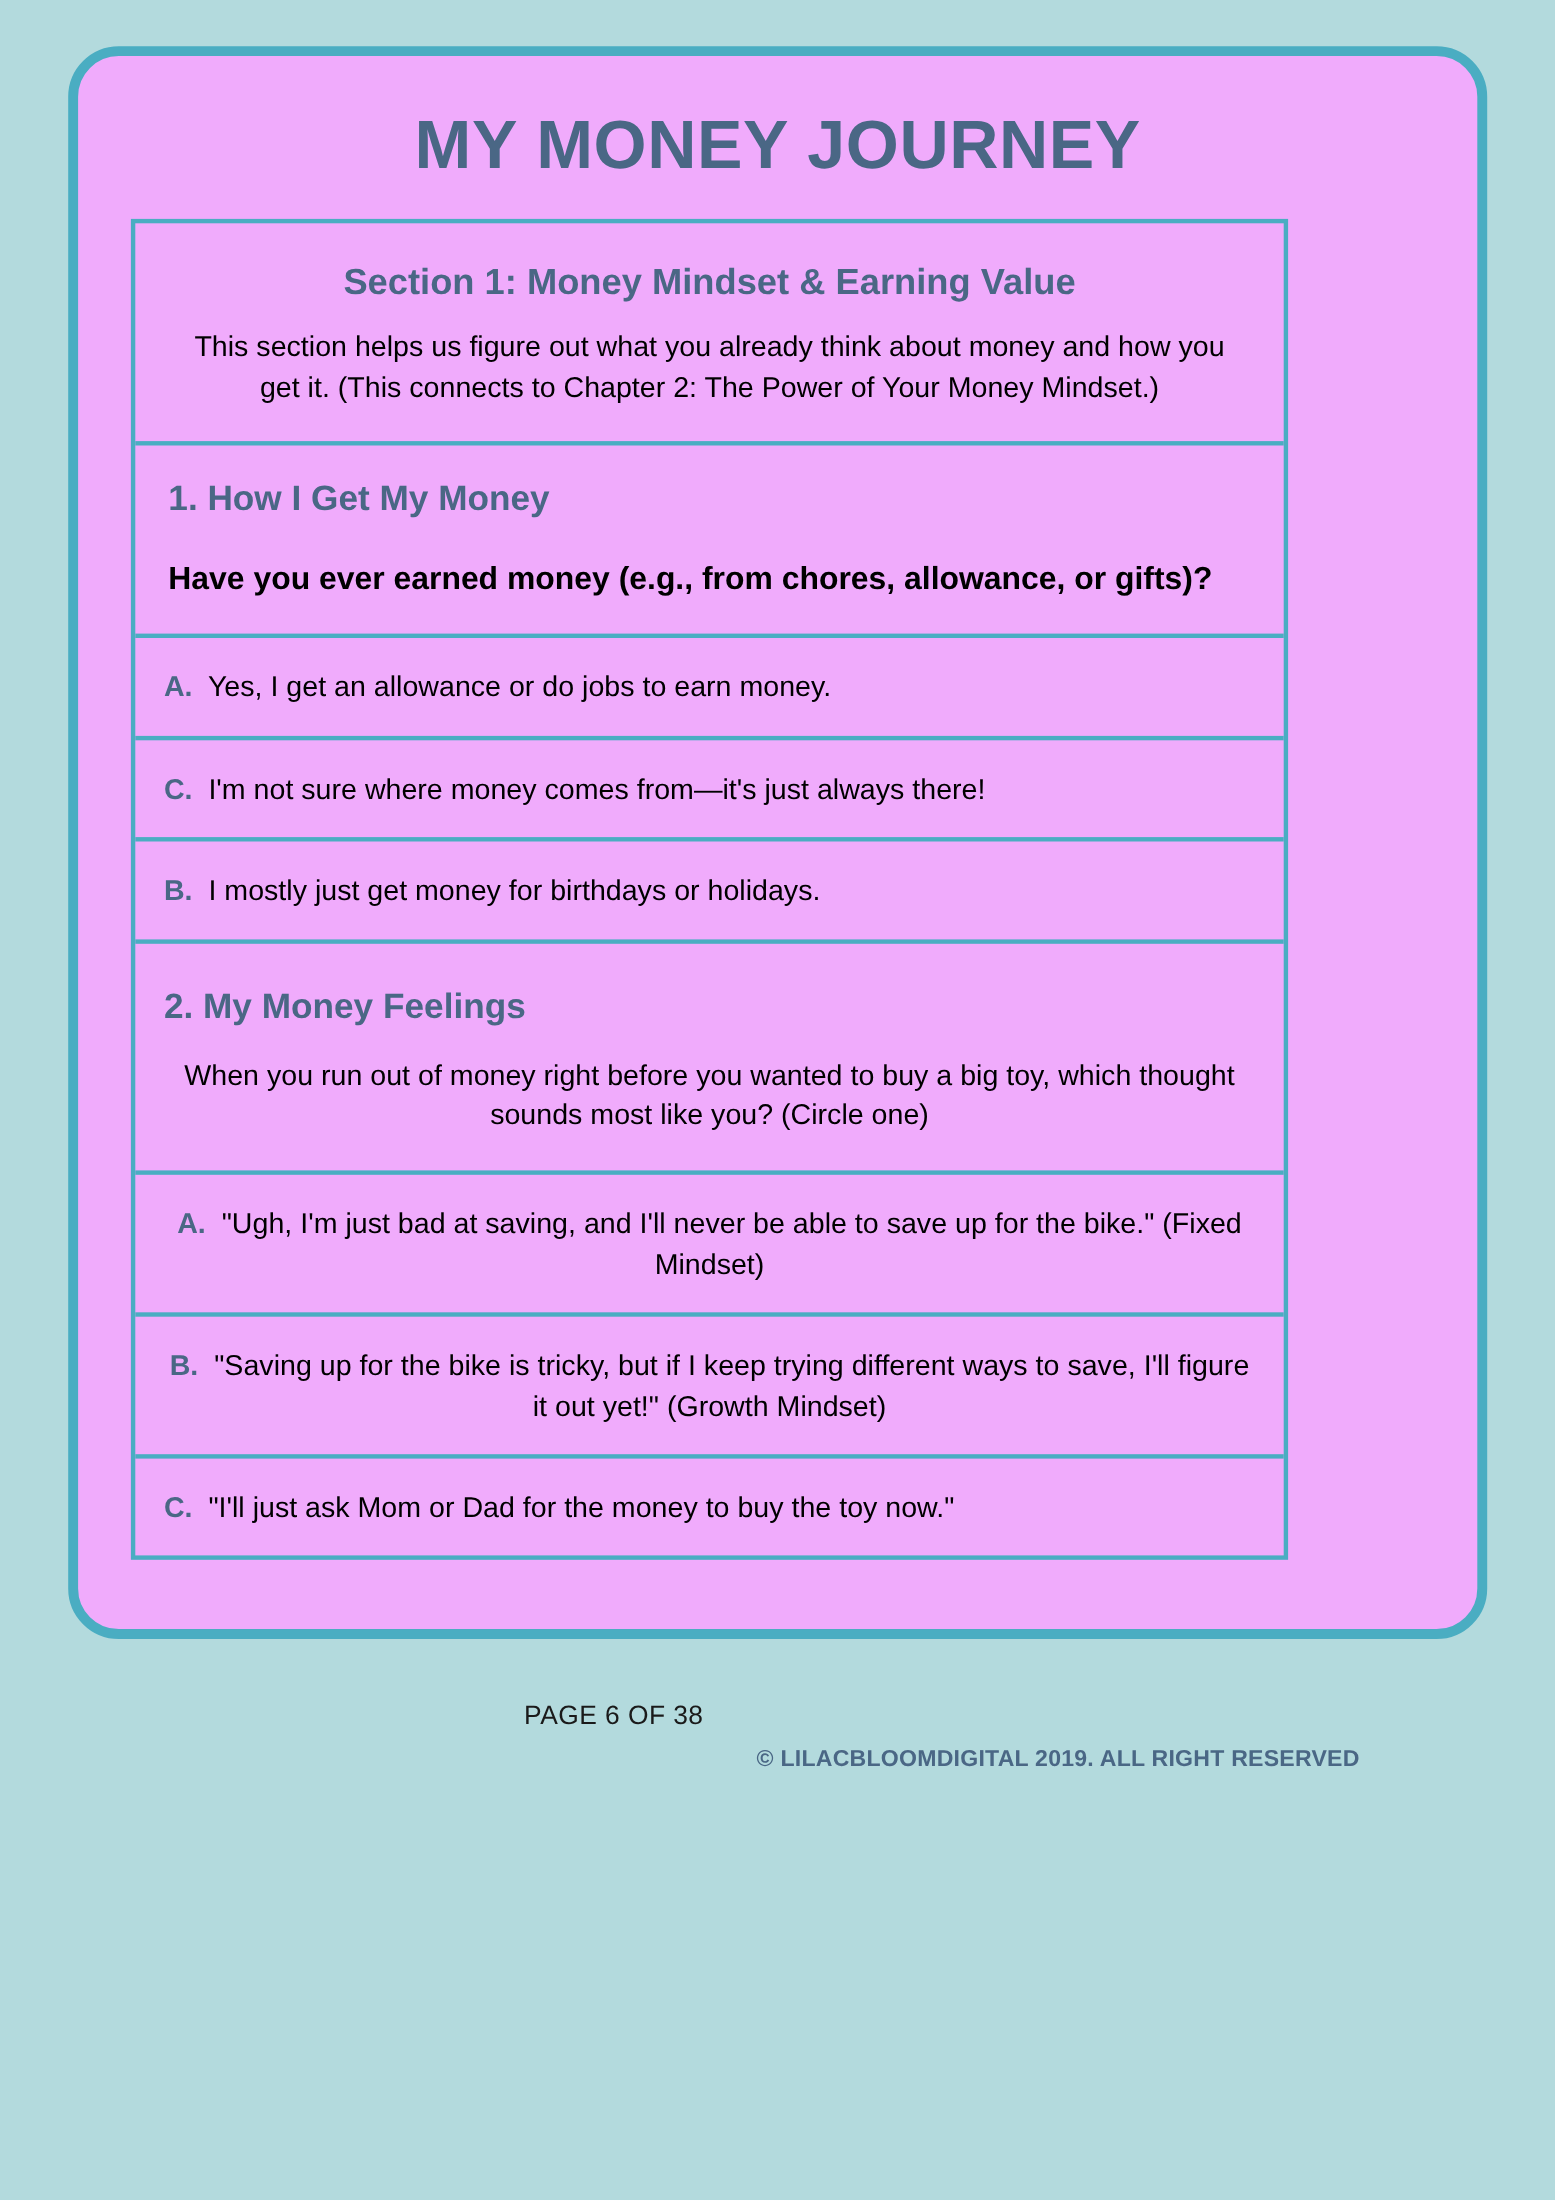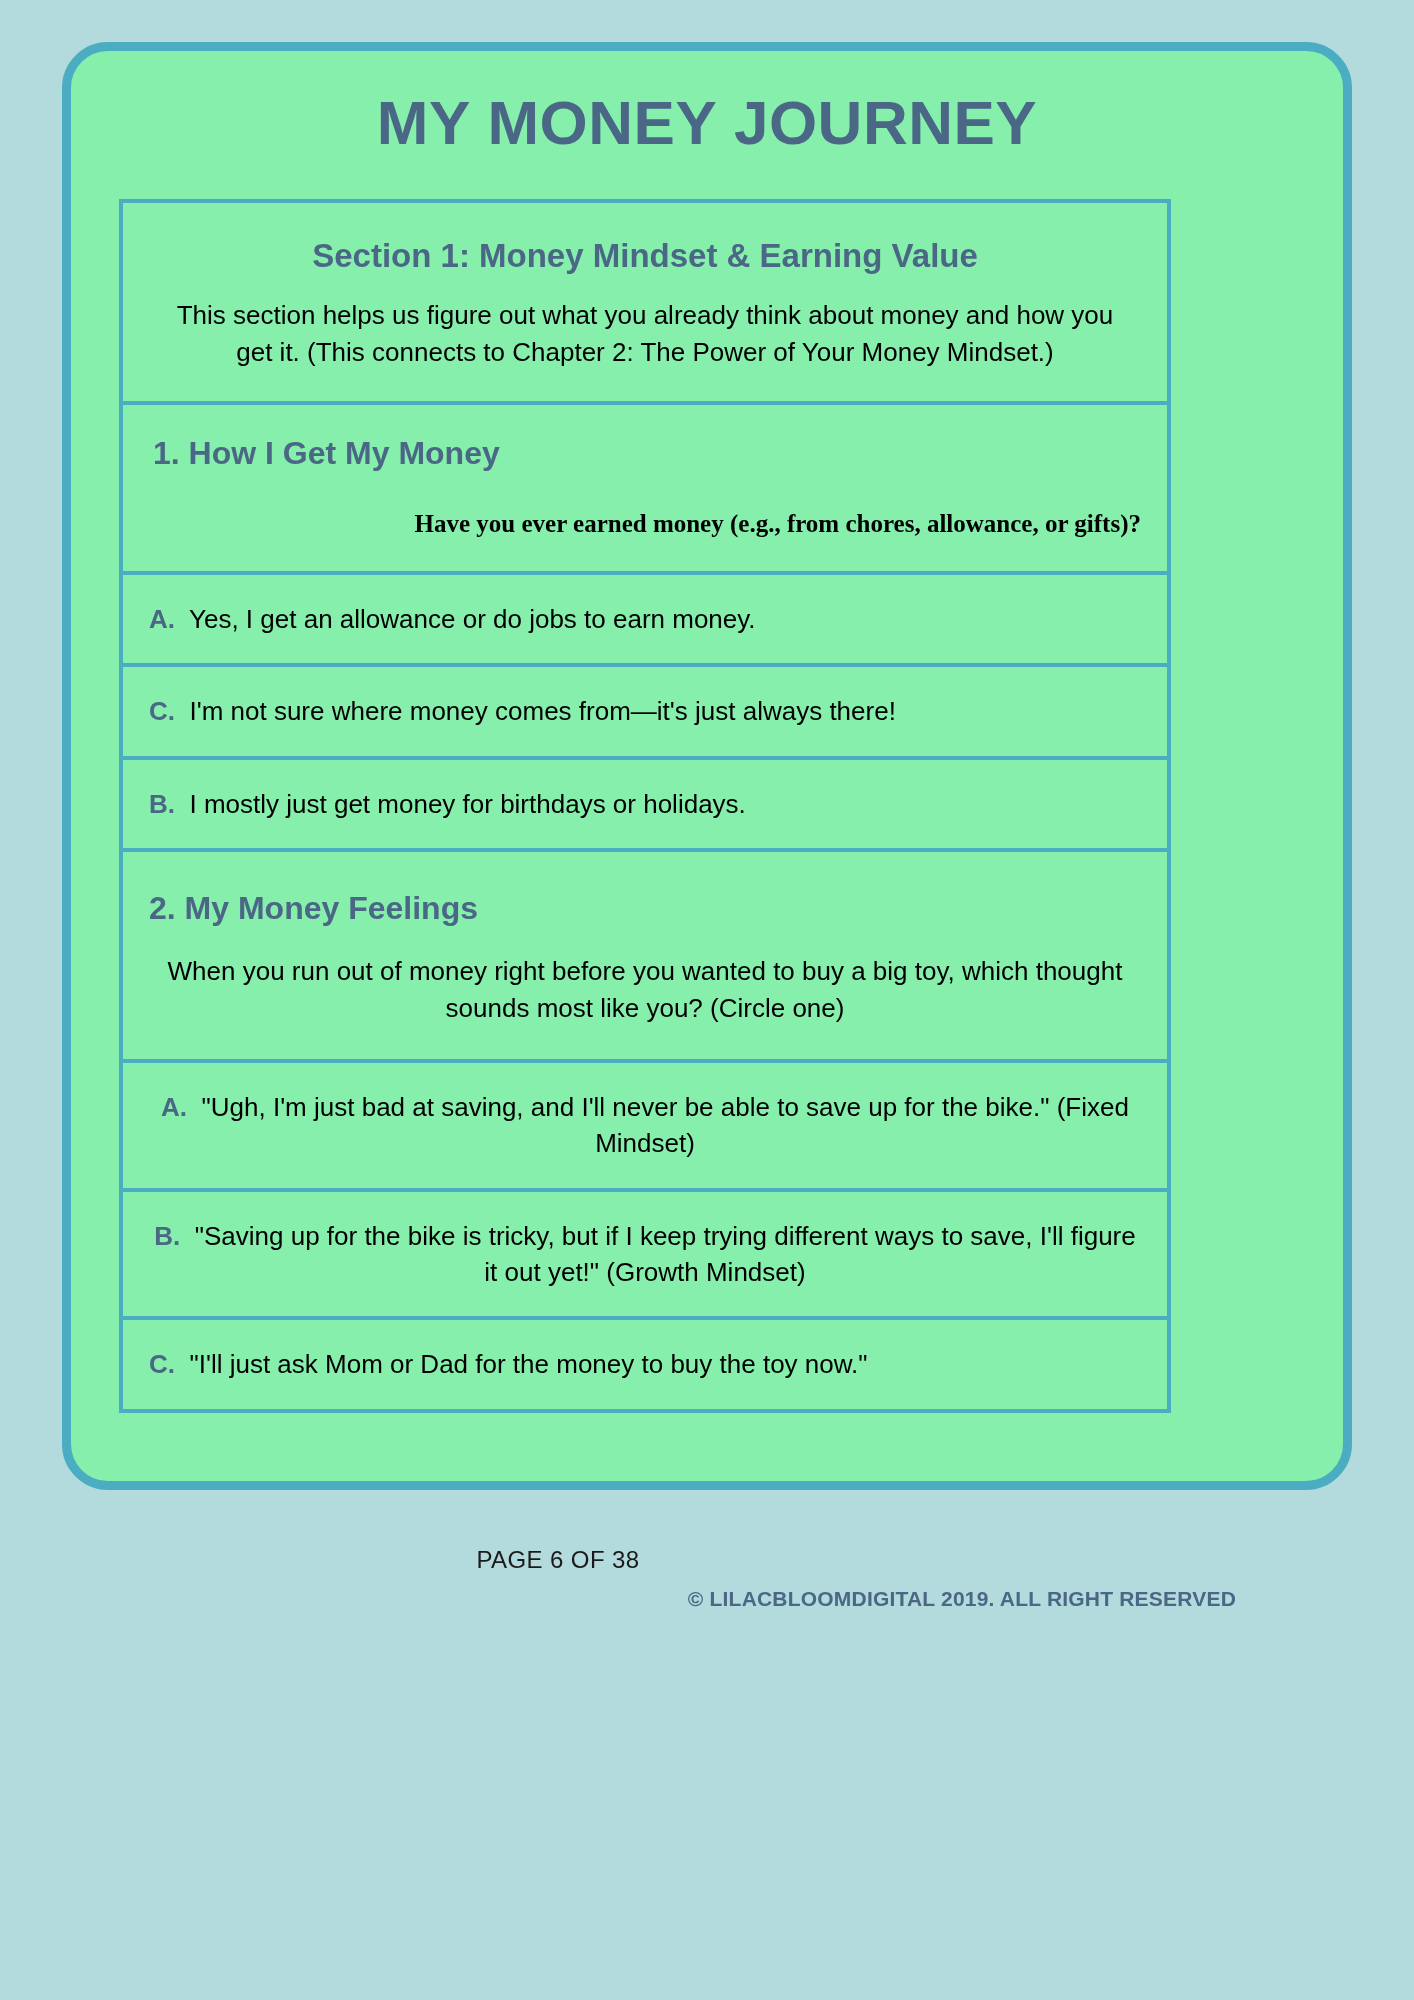--- a/index.html
+++ b/index.html
@@ -22,24 +22,24 @@
   }
 
   
   .card {
     position: absolute;
     left: 62px;
     top: 42px;
     width: 1290px;
     height: 1448px;
     box-sizing: border-box;
-    background: #86efac;
+    background: #f0abfc;
     border: 9px solid #4aadc2;
     border-radius: 46px;
-    padding: 2px;
+    padding: 12px;
   }
 
   
   .doc-title {
     margin: 0;
     padding-top: 36px;
     text-align: center;
     font-family: "Liberation Sans Narrow", "Liberation Sans", sans-serif;
     font-stretch: condensed;
     font-weight: bold;
@@ -110,25 +110,25 @@
     text-align: left;
     font-family: "Liberation Sans", sans-serif;
     font-weight: bold;
     font-size: 32px;
     color: #4a6785;
   }
 
   .q-prompt-bold {
     margin: 0;
     padding: 34px 0 10px 4px;
-    text-align: right;
-    font-family: Liberation Serif, serif;
-    font-stretch: condensed;
-    font-weight: bold;
-    font-size: 25px;
+    text-align: left;
+    font-family: Liberation Sans, sans-serif;
+    font-stretch: condensed;
+    font-weight: bold;
+    font-size: 29px;
     line-height: 1.4;
     color: #000000;
   }
 
   .q-prompt-center {
     margin: 0;
     padding: 18px 14px 12px 14px;
     text-align: center;
     font-family: "Liberation Sans Narrow", "Liberation Sans", sans-serif;
     font-stretch: condensed;

